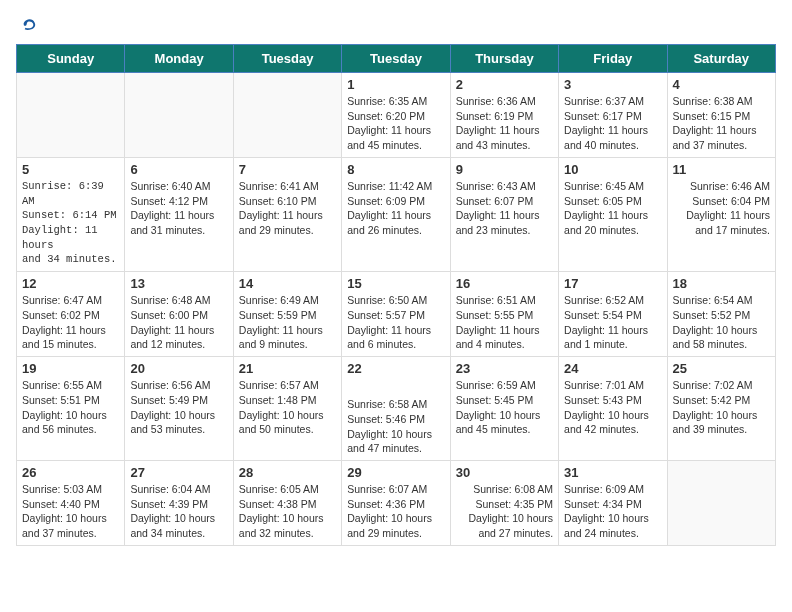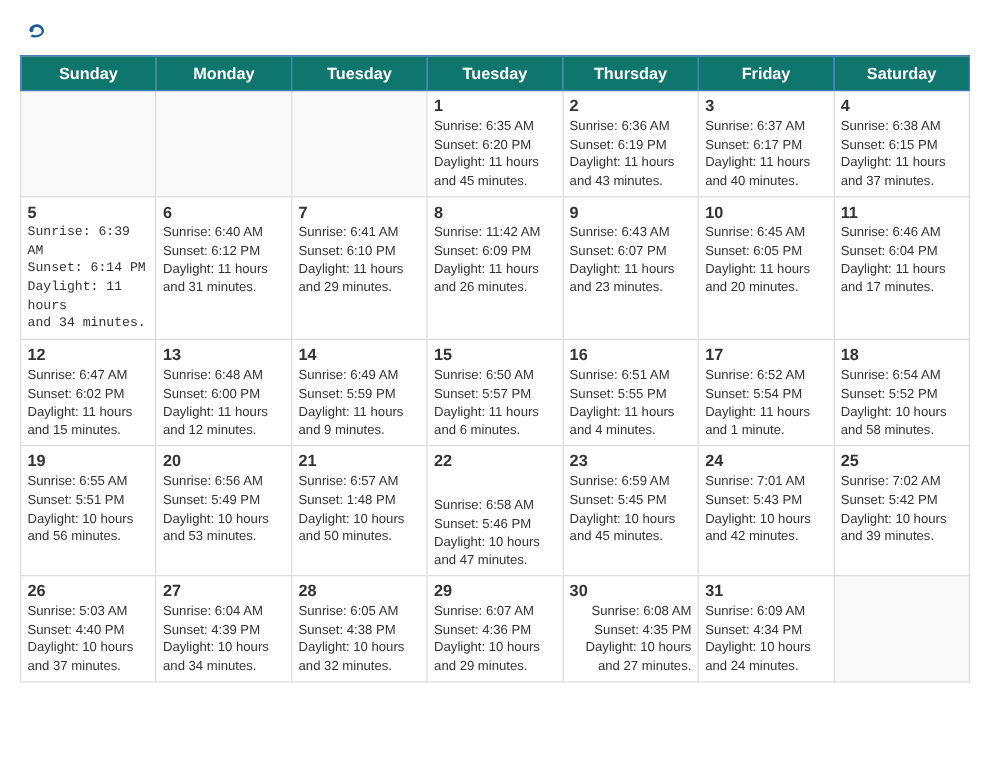--- a/index.html
+++ b/index.html
@@ -166,21 +166,21 @@
         <td>
           <span class="day-num">5</span>
           <div class="cell-text" style="white-space: pre-line; font-family: Liberation Mono, monospace;">Sunrise: 6:39 AM
 Sunset: 6:14 PM
 Daylight: 11 hours
 and 34 minutes.</div>
         </td>
         <td>
           <span class="day-num">6</span>
           <div class="cell-text" style="white-space: pre-line;">Sunrise: 6:40 AM
-Sunset: 6:12 PM
+Sunset: 4:12 PM
 Daylight: 11 hours
 and 31 minutes.</div>
         </td>
         <td>
           <span class="day-num">7</span>
           <div class="cell-text" style="white-space: pre-line;">Sunrise: 6:41 AM
 Sunset: 6:10 PM
 Daylight: 11 hours
 and 29 minutes.</div>
         </td>
@@ -200,21 +200,21 @@
         </td>
         <td>
           <span class="day-num">10</span>
           <div class="cell-text" style="white-space: pre-line;">Sunrise: 6:45 AM
 Sunset: 6:05 PM
 Daylight: 11 hours
 and 20 minutes.</div>
         </td>
         <td>
           <span class="day-num">11</span>
-          <div class="cell-text" style="white-space: pre-line;">Sunrise: 6:46 AM
+          <div class="cell-text" style="white-space: pre-line; text-align: right;">Sunrise: 6:46 AM
 Sunset: 6:04 PM
 Daylight: 11 hours
 and 17 minutes.</div>
         </td>
       </tr>
       <tr class="week-row">
         <td>
           <span class="day-num">12</span>
           <div class="cell-text" style="white-space: pre-line;">Sunrise: 6:47 AM
 Sunset: 6:02 PM

